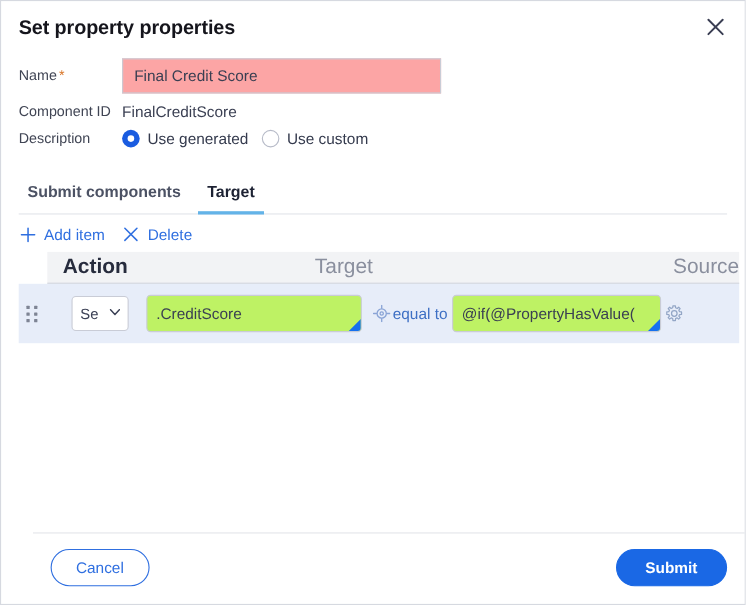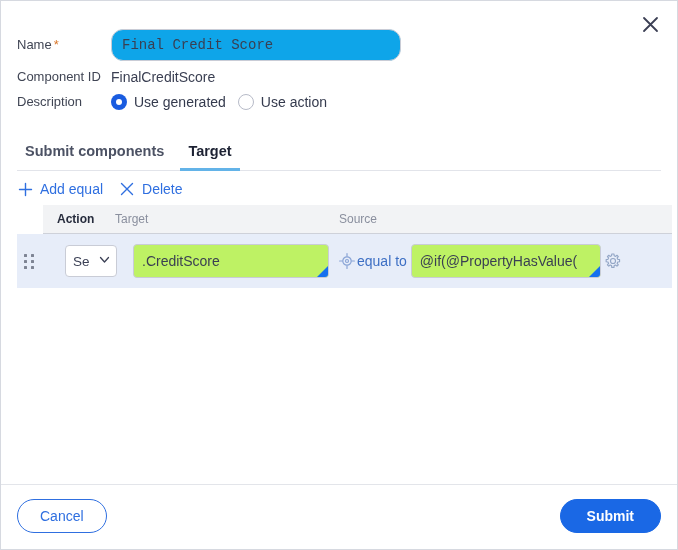--- a/index.html
+++ b/index.html
@@ -71,26 +71,26 @@
   .req-star {
     color: #d9772a;
     font-size: 13px;
     margin-left: 2px;
   }
   .name-input {
     width: 290px;
     height: 32px;
     box-sizing: border-box;
     border: 1px solid #c9ccd6;
-    border-radius: 12px;
+    border-radius: 0;
     padding: 0 10px;
     font-size: 14px;
-    font-family: Liberation Mono, monospace;
+    font-family: Liberation Sans, sans-serif;
     color: #3a3f52;
-    background: #0ea5e9;
+    background: #fca5a5;
     outline: none;
   }
   .comp-id-value {
     font-size: 14px;
     color: #3a3f52;
     line-height: 20px;
   }
   .radio-group {
     display: flex;
     align-items: flex-start;
@@ -198,22 +198,23 @@
     box-sizing: border-box;
   }
   .grid-head {
     background: #f2f3f5;
     height: 28px;
     display: flex;
     align-items: center;
     border-bottom: 1px solid #ced1d9;
   }
   .th {
-    font-size: 12px;
+    font-size: 19px;
     color: #8a8f9e;
+    text-align: right;
   }
   .th.action {
     color: #272c3d;
     font-weight: bold;
     width: 72px;
     padding-left: 14px;
     box-sizing: border-box;
   }
   .th.target { width: 224px; }
   .th.source { flex: 1 1 auto; }
@@ -341,20 +342,21 @@
   }
 
   
   .footer {
     flex: 0 0 auto;
     border-top: 1px solid #e3e5ea;
     padding: 14px 16px 16px 16px;
     display: flex;
     align-items: center;
     justify-content: space-between;
+    margin-left: 29px;
   }
   .btn {
     font-family: "Liberation Sans", sans-serif;
     font-size: 14px;
     cursor: pointer;
     border-radius: 18px;
     box-sizing: border-box;
   }
   .btn-cancel {
     height: 34px;
@@ -371,20 +373,21 @@
     color: #ffffff;
     font-weight: bold;
   }
 </style>
 </head>
 <body>
 
 <div class="dialog">
 
   <div class="dlg-header">
+    <div class="dlg-title">Set property properties</div>
     <div class="close-btn">
       <svg width="17" height="17" viewBox="0 0 17 17" aria-hidden="true">
         <path d="M2 2 L15 15 M15 2 L2 15" stroke="currentColor" stroke-width="1.8" fill="none" stroke-linecap="round"></path>
       </svg>
     </div>
   </div>
 
   <div class="form-area">
 
     <div class="form-row">
@@ -401,42 +404,42 @@
 
     <div class="form-row">
       <div class="form-label">Description</div>
       <div class="radio-group">
         <div class="radio-opt">
           <span class="radio-dot on"></span>
           <span class="radio-label">Use generated</span>
         </div>
         <div class="radio-opt">
           <span class="radio-dot"></span>
-          <span class="radio-label">Use action</span>
+          <span class="radio-label">Use custom</span>
         </div>
       </div>
     </div>
 
   </div>
 
   <div class="tabs-wrap">
     <div class="tab">Submit components</div>
     <div class="tab active">Target</div>
   </div>
 
   <div class="section">
 
     <div class="actions-bar">
       <div class="act-link">
         <span class="act-glyph">
           <svg width="15" height="15" viewBox="0 0 15 15" aria-hidden="true">
             <path d="M7.5 1.5 V13.5 M1.5 7.5 H13.5" stroke="currentColor" stroke-width="1.4" fill="none" stroke-linecap="round"></path>
           </svg>
         </span>
-        <span>Add equal</span>
+        <span>Add item</span>
       </div>
       <div class="act-link">
         <span class="act-glyph">
           <svg width="14" height="14" viewBox="0 0 14 14" aria-hidden="true">
             <path d="M1.5 1.5 L12.5 12.5 M12.5 1.5 L1.5 12.5" stroke="currentColor" stroke-width="1.4" fill="none" stroke-linecap="round"></path>
           </svg>
         </span>
         <span>Delete</span>
       </div>
     </div>

